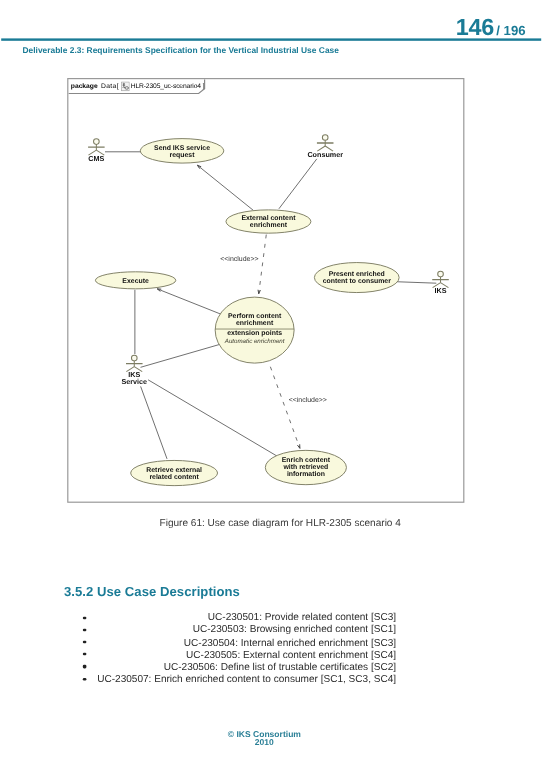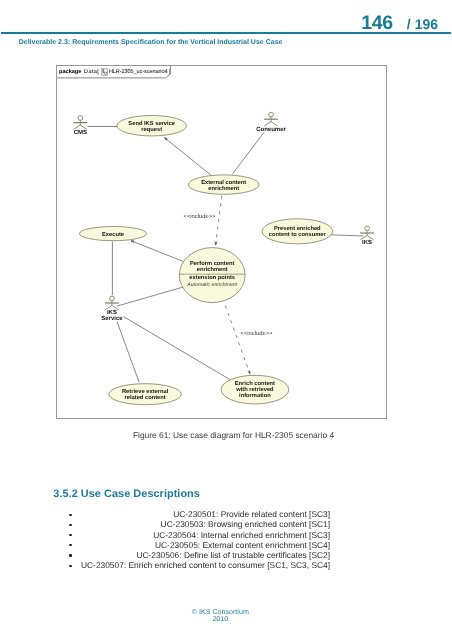--- a/index.html
+++ b/index.html
@@ -1,36 +1,36 @@
 <!DOCTYPE html>
 <html><head>
 <meta charset="utf-8">
 <style>
   html,body{margin:0;padding:0;text-rendering:geometricPrecision;}
   *{-webkit-font-smoothing:antialiased;text-rendering:geometricPrecision;}
   body{width:452px;height:640px;background:#ffffff;font-family:"Liberation Sans",sans-serif;position:relative;overflow:hidden;}
   .page{position:absolute;inset:0;}
   .hdr-num{position:absolute;right:14px;top:13.5px;color:#1a7b96;font-weight:bold;font-size:19.5px;letter-spacing:-0.3px;line-height:1;}
-  .hdr-num .tot{font-size:14px;font-weight:bold;letter-spacing:0;margin-left:14px;}
+  .hdr-num .tot{font-size:11px;font-weight:bold;letter-spacing:0;margin-left:2px;}
   .hdr-rule{position:absolute;left:1px;right:1px;top:31.5px;height:2.2px;background:#1a7b96;}
   .deliv{position:absolute;left:18.7px;top:38.6px;color:#1a7b96;font-weight:bold;font-size:7.0px;letter-spacing:0.01px;}
   .figbox{position:absolute;left:56px;top:65px;width:329px;height:352px;border:1px solid #999;background:#fff;}
   .figbox svg{position:absolute;left:0;top:0;}
   .pkgtab{position:absolute;left:0;top:0;height:11.8px;width:113.5px;background:transparent;display:flex;align-items:center;font-size:5.6px;color:#000;white-space:nowrap;padding-left:2px;box-sizing:border-box;}
   .pkgtab b{font-weight:bold;margin-right:2.2px;}
   .pkgtab .pn{margin-left:0.5px;margin-right:1.3px;letter-spacing:0.33px;}
   .pkgtab .pr{letter-spacing:-0.1px;}
   .pkgicon{display:inline-block;width:7px;height:8px;margin:0 1.0px 0 0.5px;position:relative;line-height:0;}
   .pkgtab-border{position:absolute;left:0;top:0;pointer-events:none;}
   .figcap{position:absolute;left:0;right:0;top:430px;text-align:center;font-size:8.4px;color:#3a3a3a;margin-left:15px;}
   .h3{position:absolute;left:53.3px;top:487.5px;color:#1a7b96;font-weight:bold;font-size:10.9px;letter-spacing:0.05px;}
   ul.bullets{position:absolute;left:66px;top:509.2px;margin:0;padding-left:15px;font-size:8.4px;color:#2b2b2b;list-style:none;}
   ul.bullets li{margin:0;line-height:10.2px;position:relative;white-space:nowrap;text-align:right;}
   ul.bullets li::before{content:"";position:absolute;left:-11.7px;top:4.4px;width:2.2px;height:2.2px;border-radius:50%;background:#222;}
-  .footer{position:absolute;left:0;width:440.6px;top:608.6px;text-align:center;color:#2a7f96;font-weight:normal;font-size:7.1px;line-height:7.45px;letter-spacing:0.01px;}
+  .footer{position:absolute;left:0;width:440.6px;top:608.6px;text-align:center;color:#2a7f96;font-weight:bold;font-size:7.1px;line-height:7.45px;letter-spacing:0.01px;}
 </style>
 </head>
 <body>
 
 <div class="page">
   <div class="hdr-num"><span>146</span><span class="tot">/ 196</span></div>
   <div class="hdr-rule"></div>
   <div class="deliv">Deliverable 2.3: Requirements Specification for the Vertical Industrial Use Case</div>
   <div class="figbox">
     <svg id="uml" width="329" height="352" viewBox="0 0 329 352">

